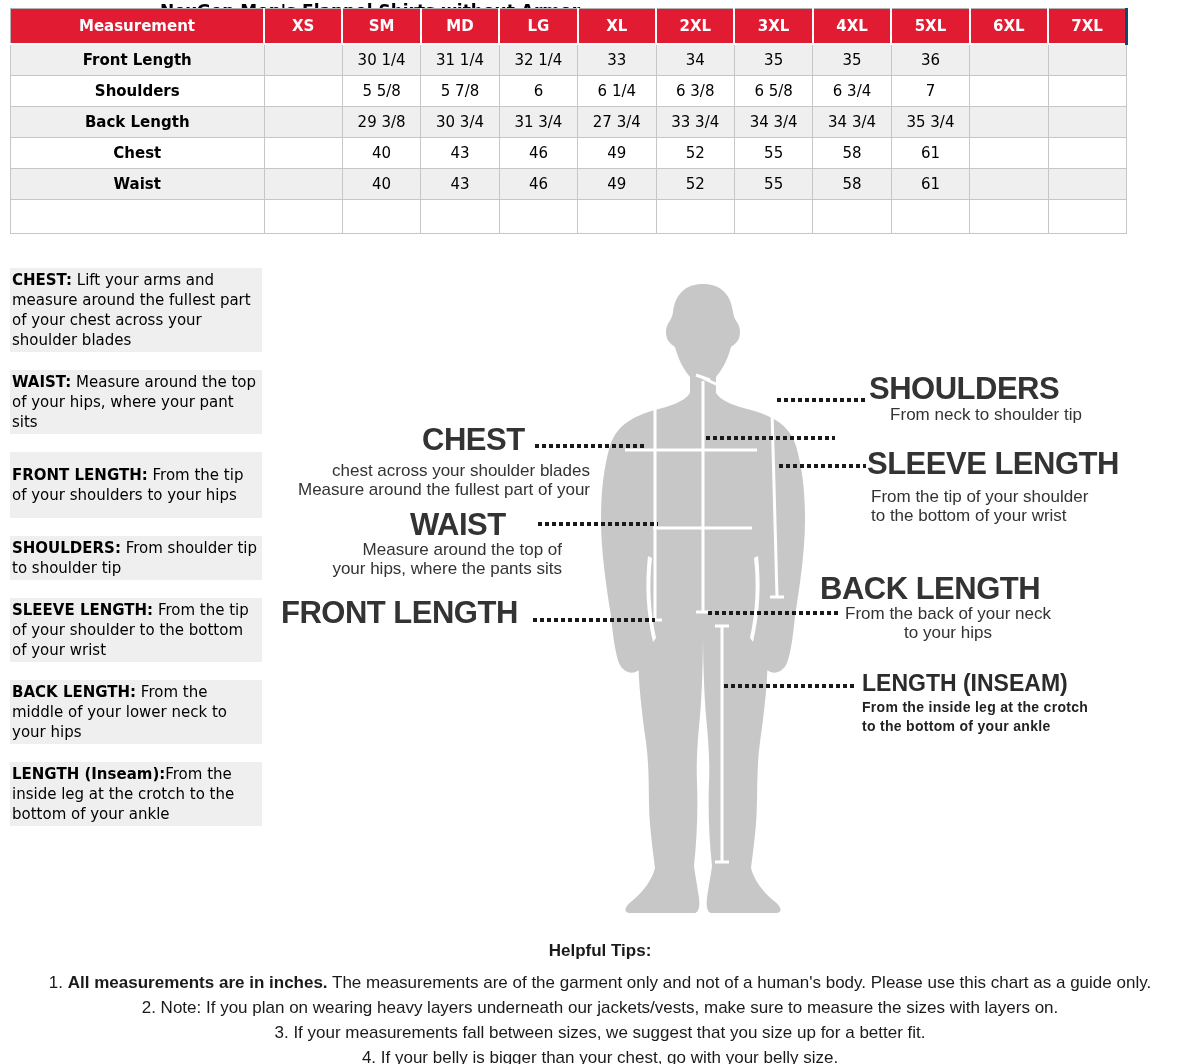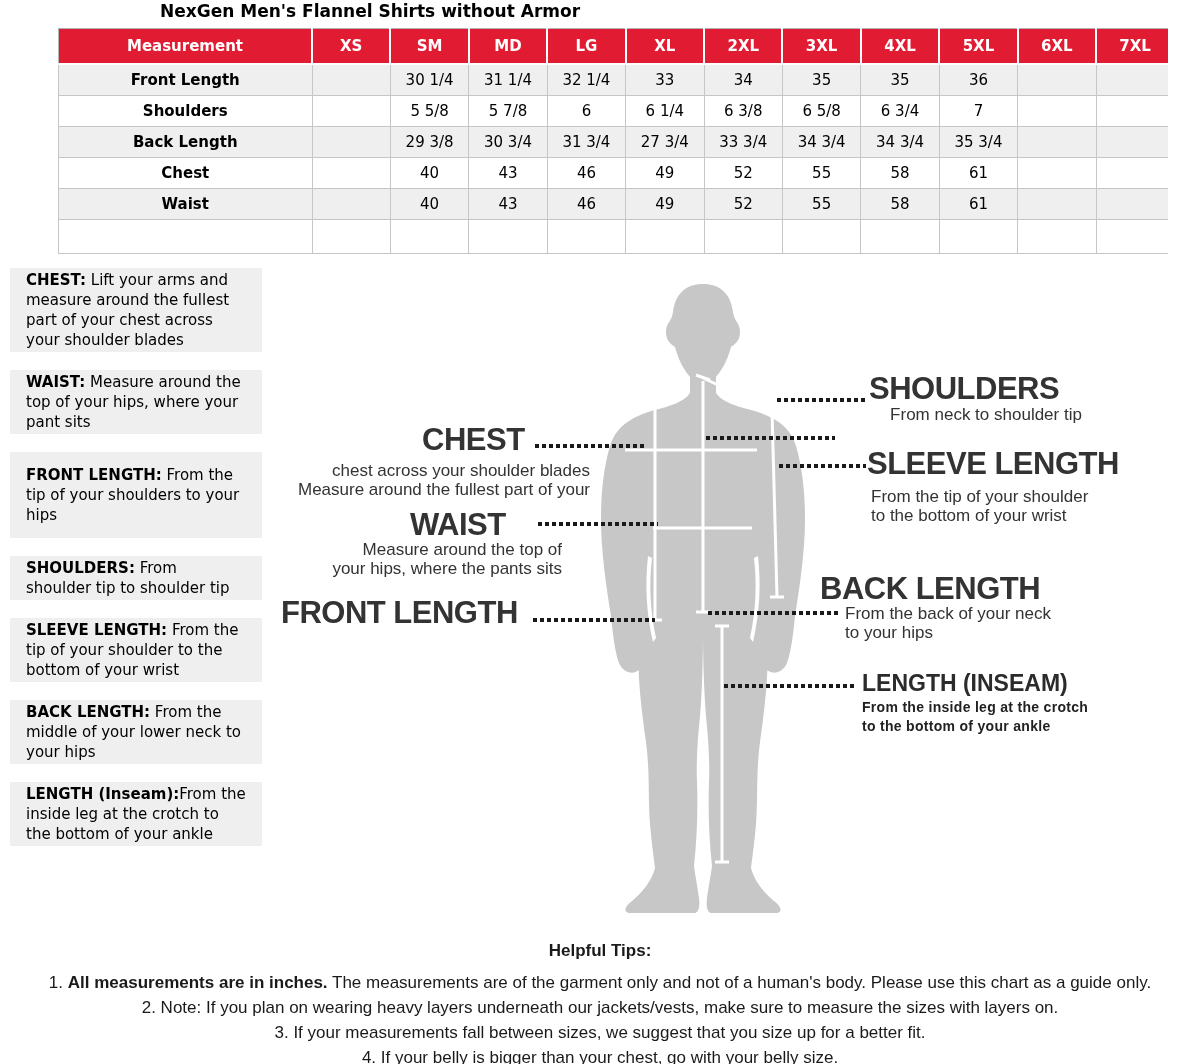--- a/index.html
+++ b/index.html
@@ -3,47 +3,47 @@
 <meta charset="utf-8">
 <style>
   html,body{margin:0;padding:0;background:#fff;}
   #root{position:relative;width:1168px;height:1064px;background:#fff;overflow:hidden;
         font-family:"DejaVu Sans",sans-serif;color:#000;}
 
   
   .page-title{position:absolute;left:160px;top:0;font:bold 17px/22px "DejaVu Sans",sans-serif;color:#000;}
 
   
-  table.size{position:absolute;left:10px;top:28px;width:1118px;border-collapse:collapse;
-             table-layout:fixed;font:15px "DejaVu Sans",sans-serif;border:1px solid #b3b3b3;margin-left:48px;}
+  table.size{position:absolute;left:10px;top:8px;width:1118px;border-collapse:collapse;
+             table-layout:fixed;font:15px "DejaVu Sans",sans-serif;border:1px solid #b3b3b3;}
   table.size th{background:#e11b31;color:#fff;height:34px;font-weight:bold;font-size:15px;
                 border-right:2px solid #fff;border-bottom:2px solid #fdfdfd;padding:0;}
   table.size th:first-child{width:252px;}
   table.size th:last-child{border-right:3px solid #0c4a6e;}
   table.size td{border:1px solid #c6c6c6;height:30px;text-align:center;padding:0;background:#fff;}
   table.size td:first-child{font-weight:bold;}
   table.size tr.alt td{background:#efefef;}
   table.size tbody tr:last-child td{height:33px;}
 
   
   .defs{position:absolute;left:10px;top:268px;width:252px;}
-  .def{background:#efefef;padding:2px 16px;margin-bottom:18px;font:15px/20px "DejaVu Sans",sans-serif;color:#000;}
+  .def{background:#efefef;padding:2px 2px;margin-bottom:18px;font:15px/20px "DejaVu Sans",sans-serif;color:#000;}
   .def.tall{padding-top:13px;padding-bottom:13px;}
   .def b{font-weight:bold;}
 
   
   .diagram{position:absolute;left:0;top:0;width:1200px;height:1064px;pointer-events:none;}
   .dot{position:absolute;height:4px;
        background:repeating-linear-gradient(90deg,#1a1a1a 0 4px,transparent 4px 7px);}
   .dlabel{position:absolute;font:bold 31px/1.05 "Liberation Sans",sans-serif;color:#333;
           letter-spacing:-0.5px;white-space:nowrap;}
   .dlabel.small{font-size:23px;letter-spacing:0;color:#2b2b2b;}
   .ddesc{position:absolute;font:17px/19px "Liberation Sans",sans-serif;color:#333;}
   .ddesc .dl{display:block;white-space:nowrap;}
-  .ddesc.center{transform:translateX(-50%);text-align:left;}
+  .ddesc.center{transform:translateX(-50%);text-align:center;}
   .ddesc.rightal{text-align:right;}
   .ddesc.insm{font:bold 14px/19px "Liberation Sans",sans-serif;color:#222;letter-spacing:0.3px;}
 
   
   .tips{position:absolute;left:0;top:938px;width:1200px;text-align:center;
         font:17px/25px "Liberation Sans",sans-serif;color:#1a1a1a;}
   .tips-h{font-weight:bold;margin-bottom:7px;}
   .tip b{font-weight:bold;}
 </style>
 </head>

